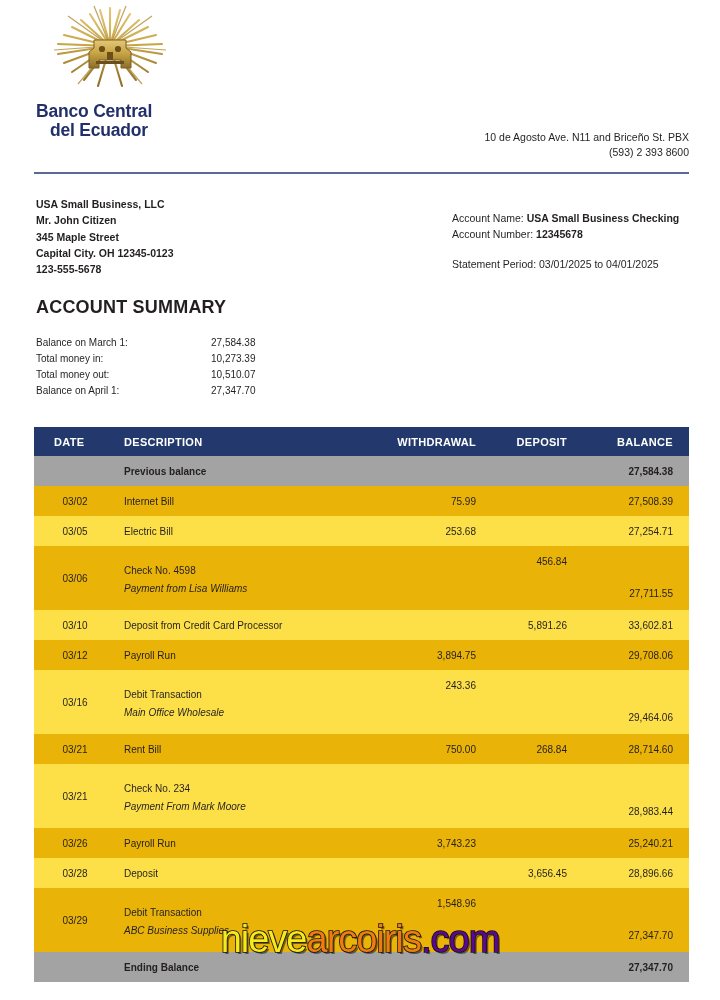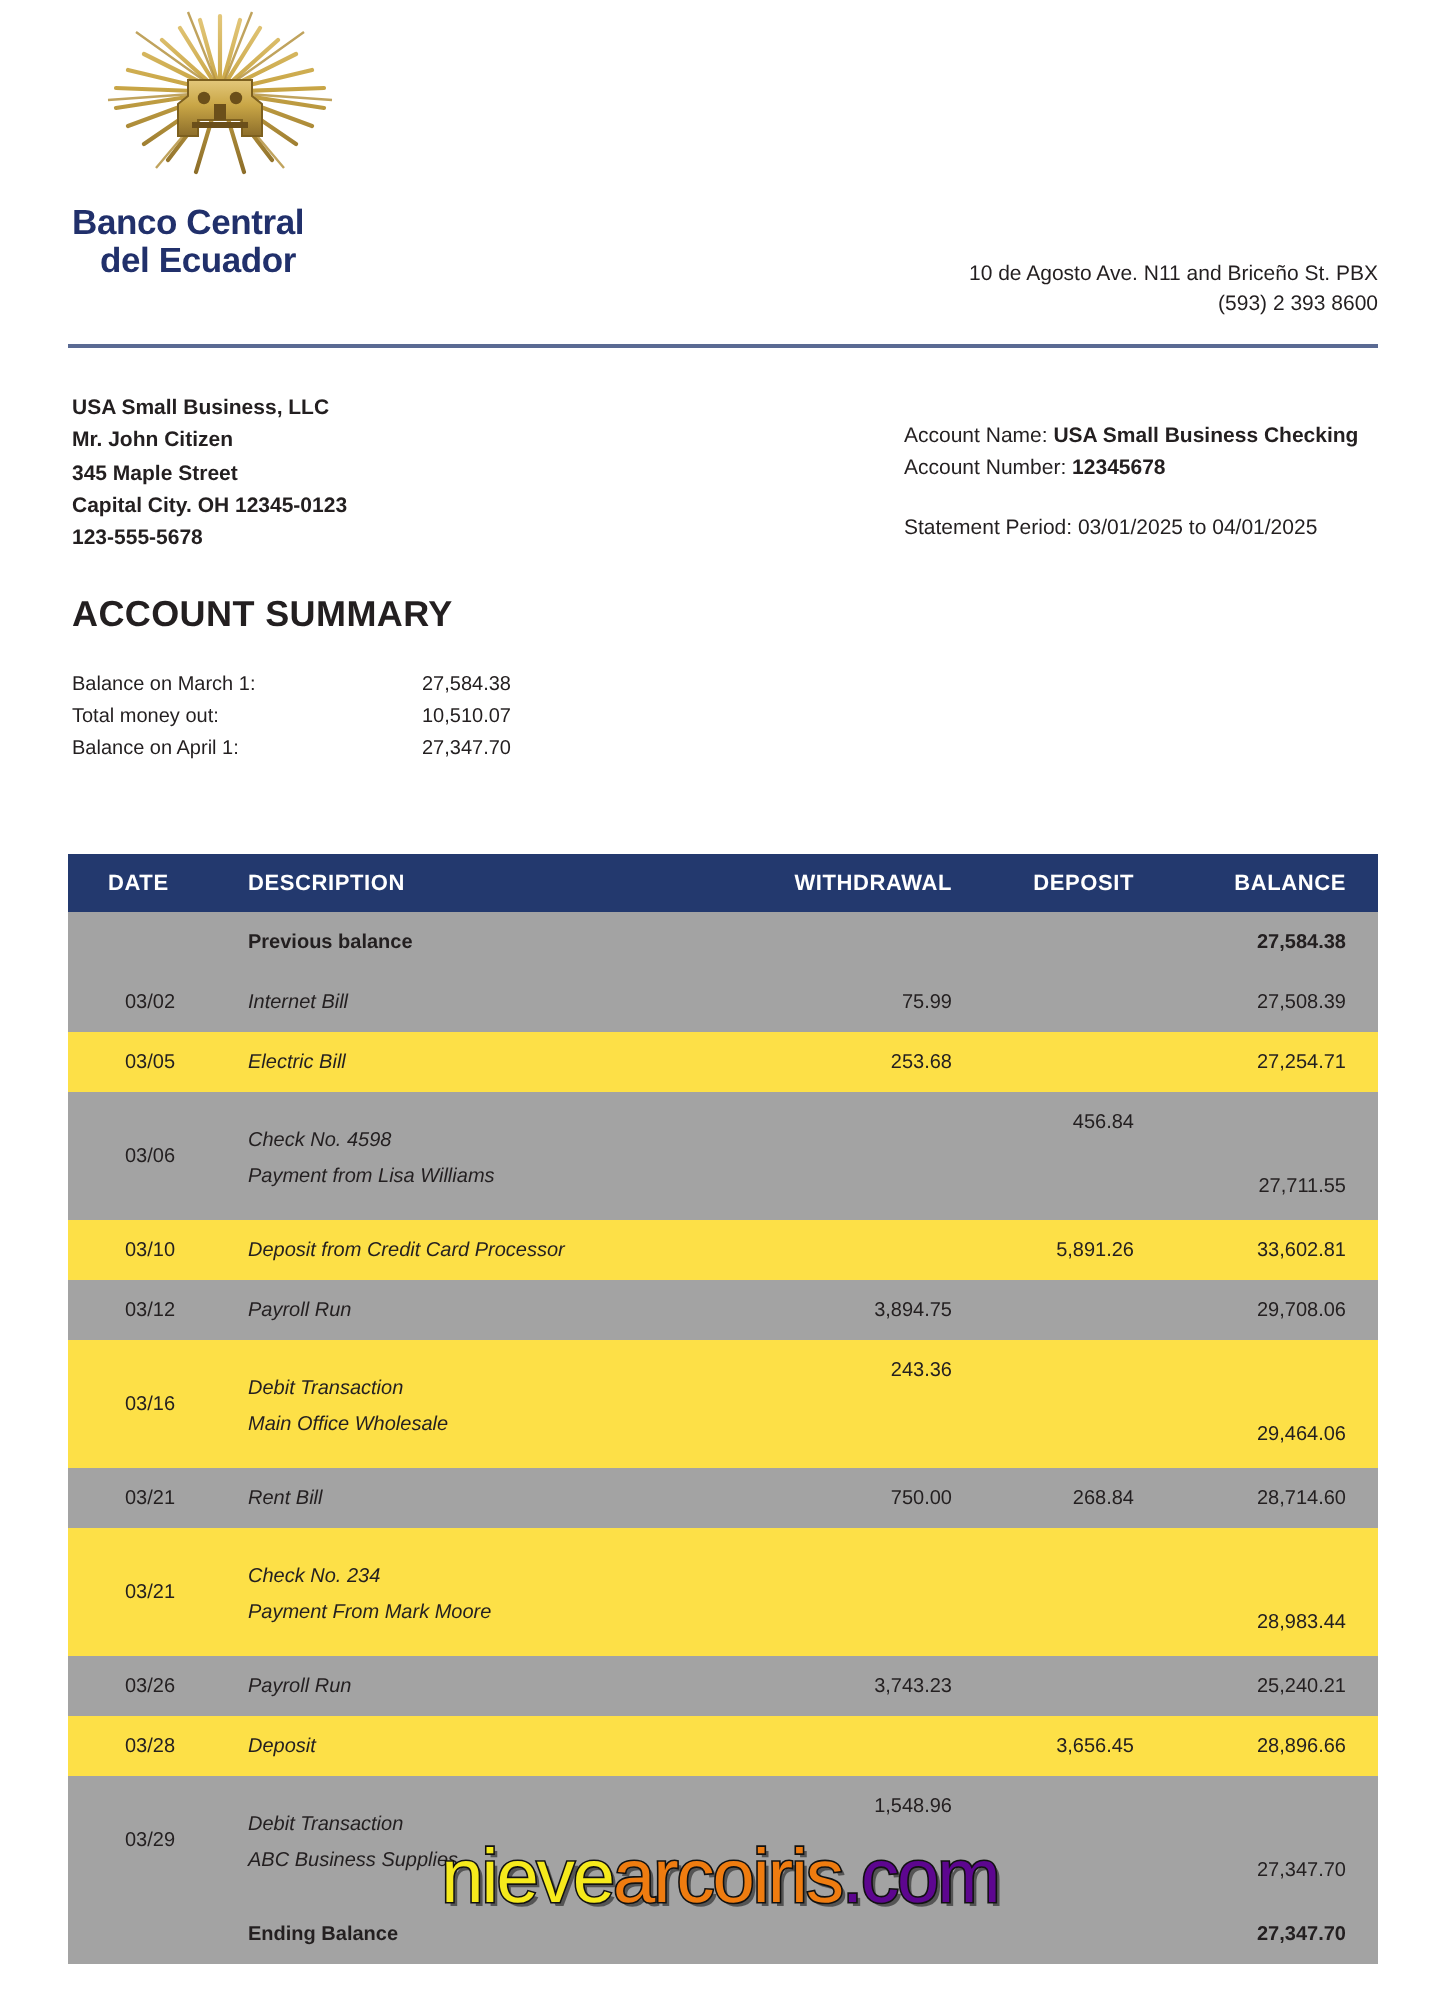--- a/index.html
+++ b/index.html
@@ -179,30 +179,30 @@
   td.num {
     text-align: right;
     padding-right: 14px;
   }
   td.td-bal {
     text-align: right;
     padding-right: 16px;
   }
 
   tr.alt td { background: #fde047; }
-  tr.plain td { background: #a3a3a3; }
+  tr.plain td { background: #eab308; }
 
   tr.band td {
     background: #a3a3a3;
     height: 30px;
     font-weight: bold;
     color: #231f20;
   }
 
-  .desc-main { display: block; font-style: italic; }
+  .desc-main { display: block; }
   .desc-sub {
     display: block;
     font-style: italic;
     margin-top: 7px;
   }
 
   
   tr.row-double td.num      { vertical-align: top;    padding-top: 10px; }
   tr.row-double td.td-bal   { vertical-align: bottom; padding-bottom: 11px; }
   tr.row-double td.td-date  { vertical-align: middle; }
@@ -305,20 +305,24 @@
 
   <div class="summary">
     <div class="summary-title">ACCOUNT SUMMARY</div>
     <table>
       <tbody>
         <tr>
           <td class="lab">Balance on March 1:</td>
           <td class="val">27,584.38</td>
         </tr>
         <tr>
+          <td class="lab">Total money in:</td>
+          <td class="val">10,273.39</td>
+        </tr>
+        <tr>
           <td class="lab">Total money out:</td>
           <td class="val">10,510.07</td>
         </tr>
         <tr>
           <td class="lab">Balance on April 1:</td>
           <td class="val">27,347.70</td>
         </tr>
       </tbody>
     </table>
   </div>

